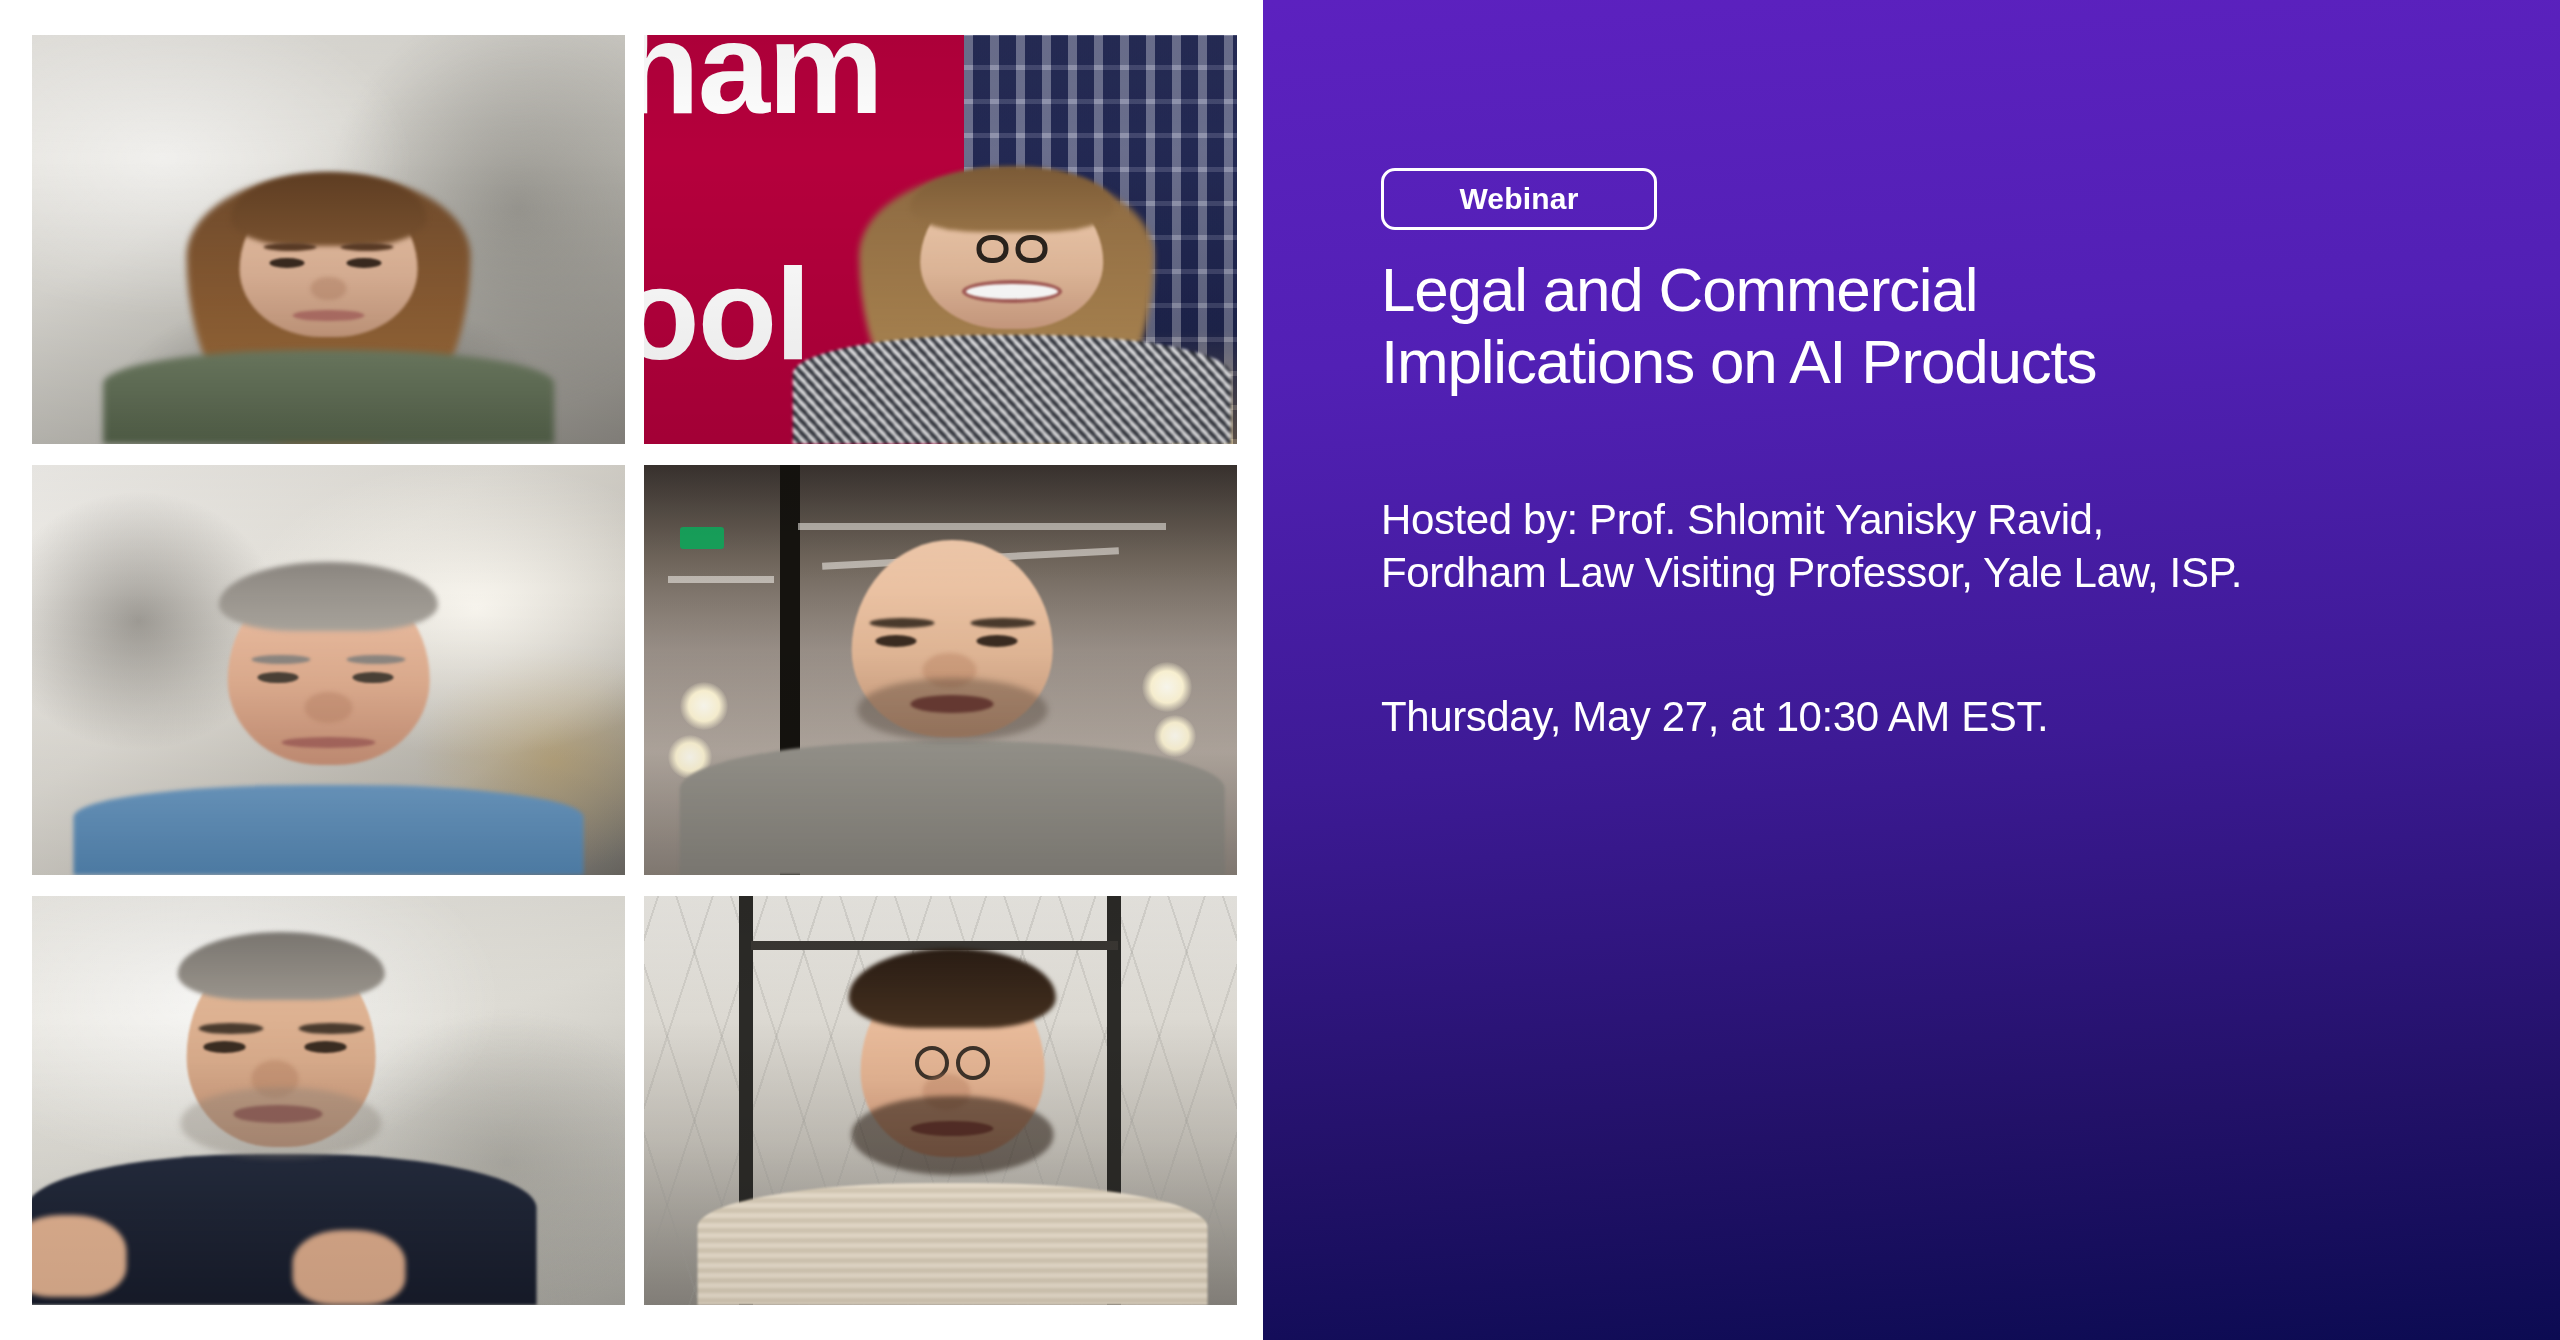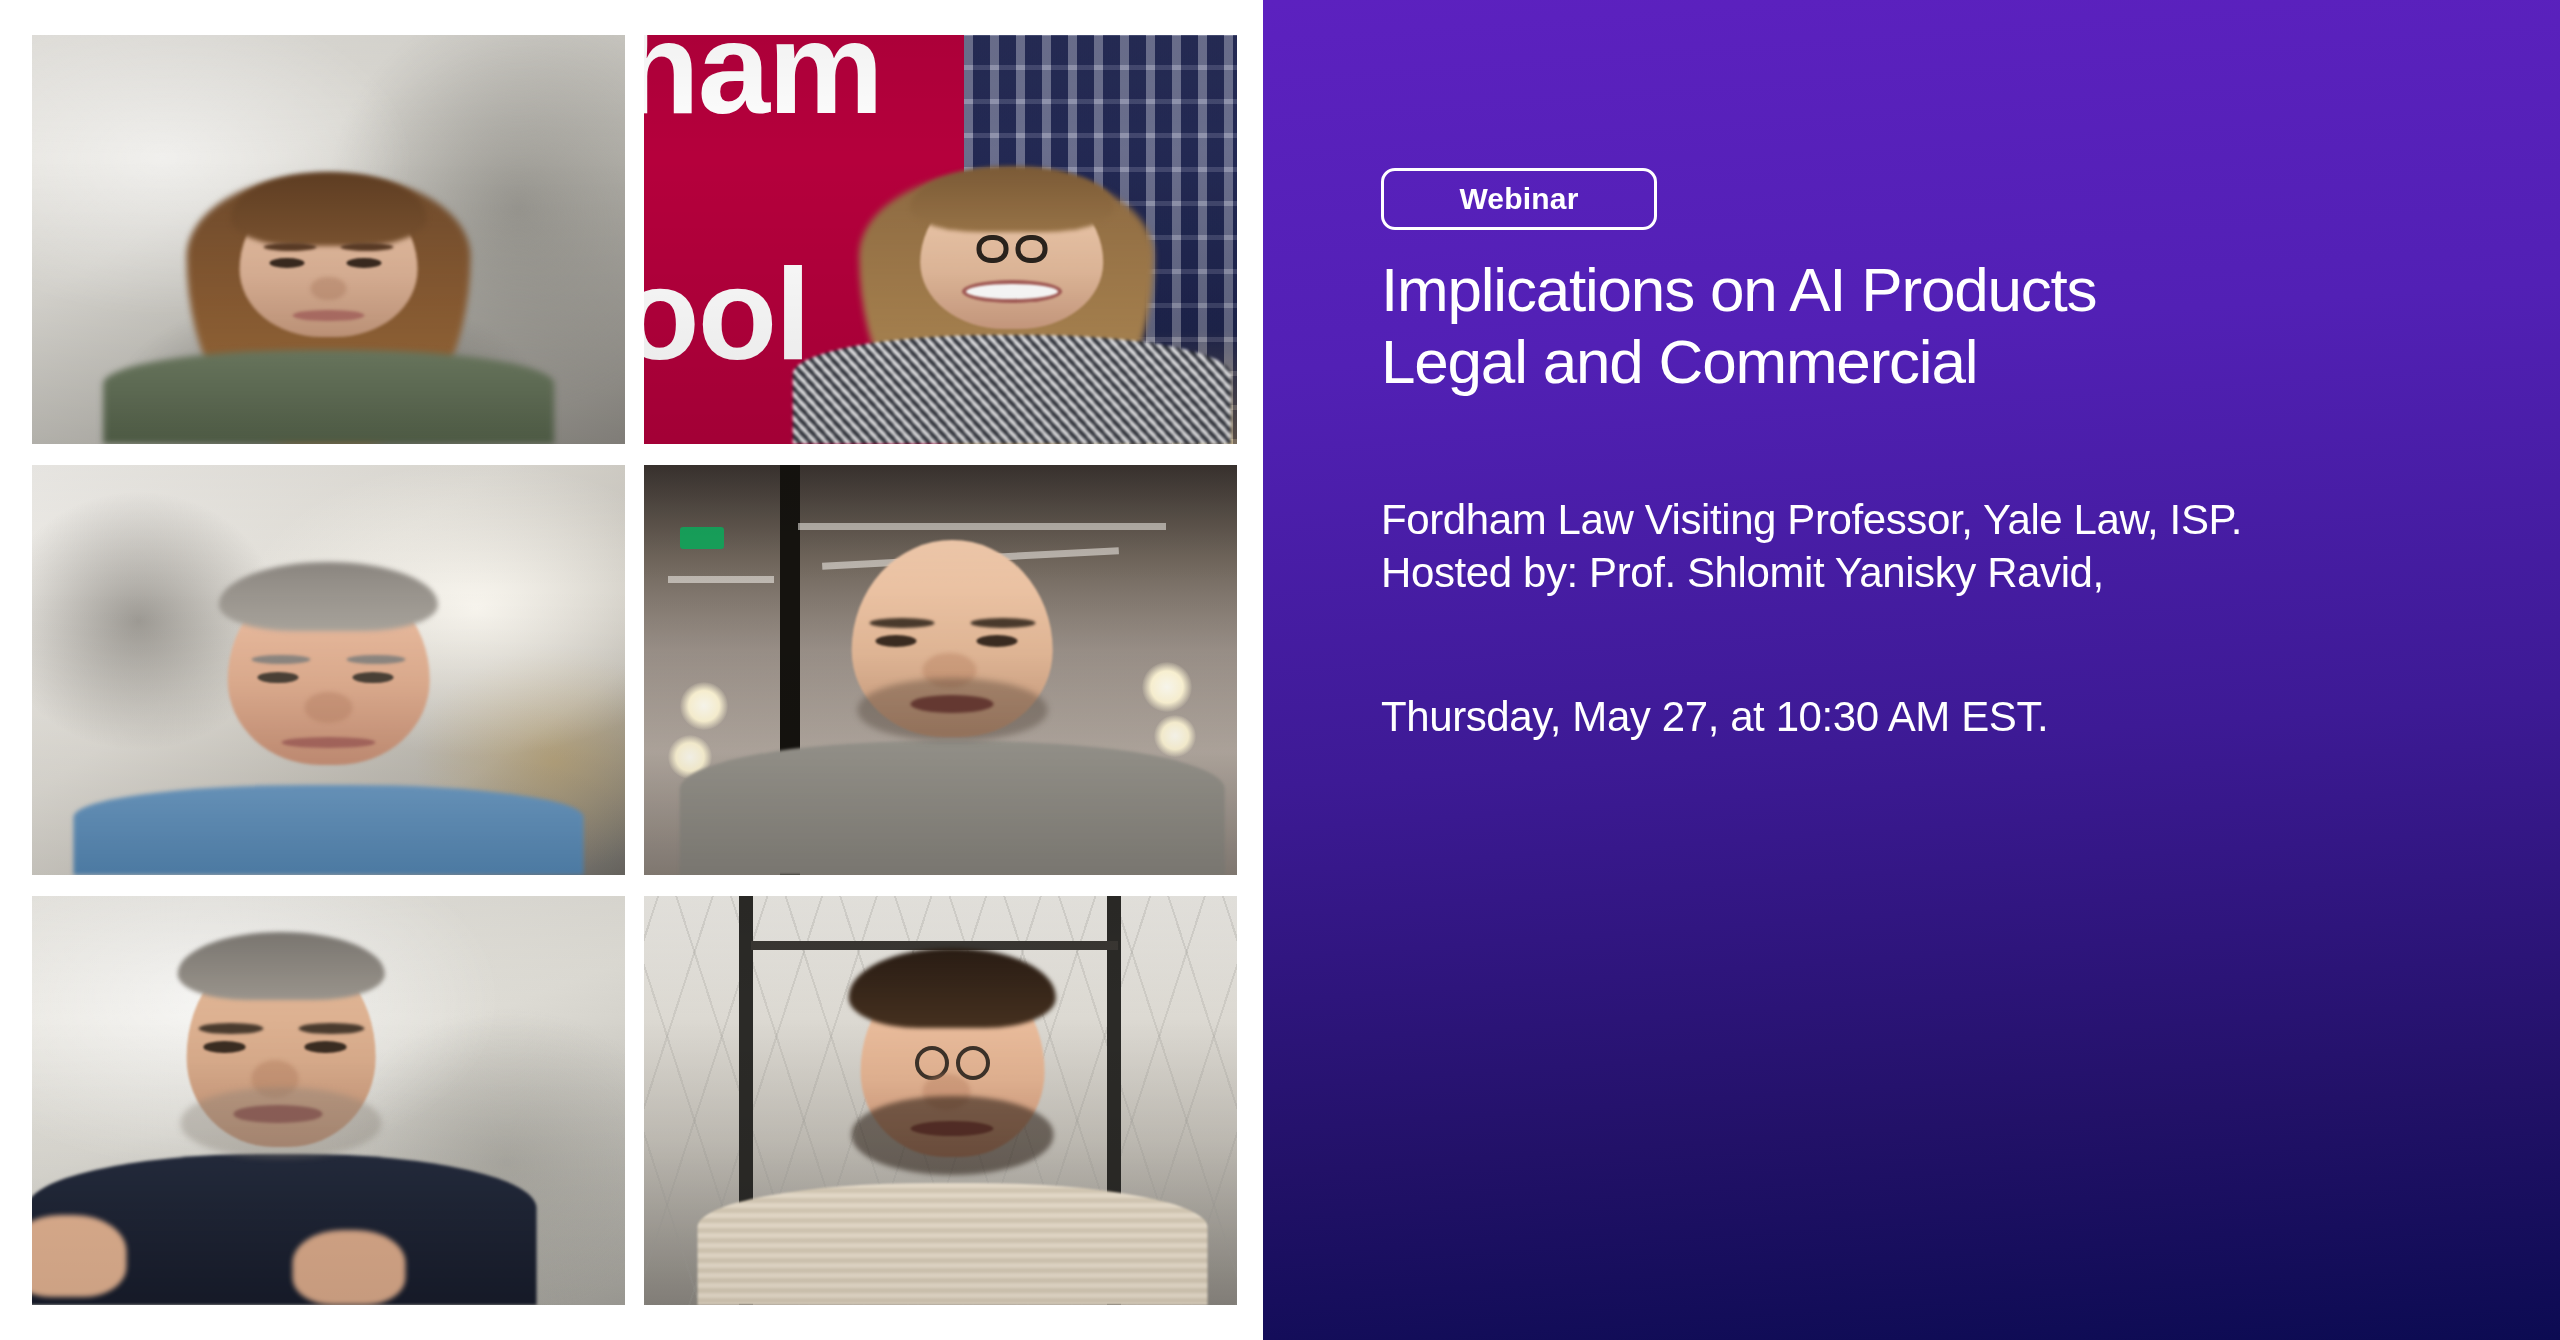--- a/index.html
+++ b/index.html
@@ -338,25 +338,25 @@
 
     </div>
   </div>
 
   <div class="info-panel">
 
     <div class="badge">Webinar</div>
 
 
     <div class="subtitle">
+      <div class="nowrap">Legal and Commercial</div>
       <div class="nowrap">Implications on AI Products</div>
-      <div class="nowrap">Legal and Commercial</div>
     </div>
 
     <div class="host">
+      <div class="nowrap">Hosted by: Prof. Shlomit Yanisky Ravid,</div>
       <div class="nowrap">Fordham Law Visiting Professor, Yale Law, ISP.</div>
-      <div class="nowrap">Hosted by: Prof. Shlomit Yanisky Ravid,</div>
     </div>
 
     <div class="datetime">Thursday, May 27, at 10:30 AM EST.</div>
 
   </div>
 </div>
 
 </body></html>

